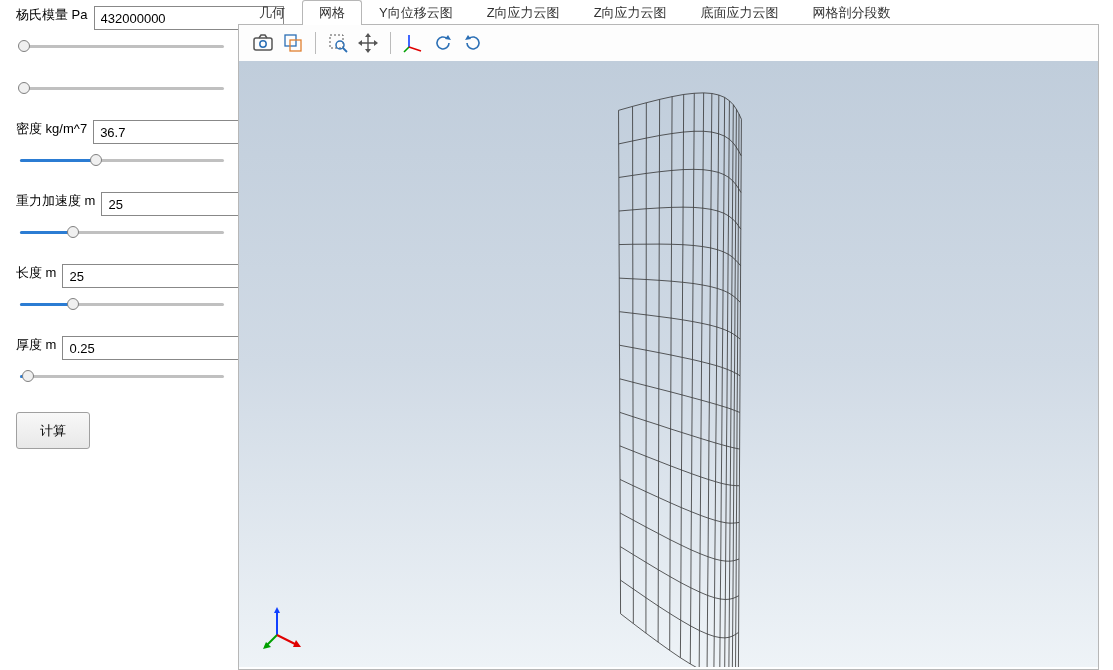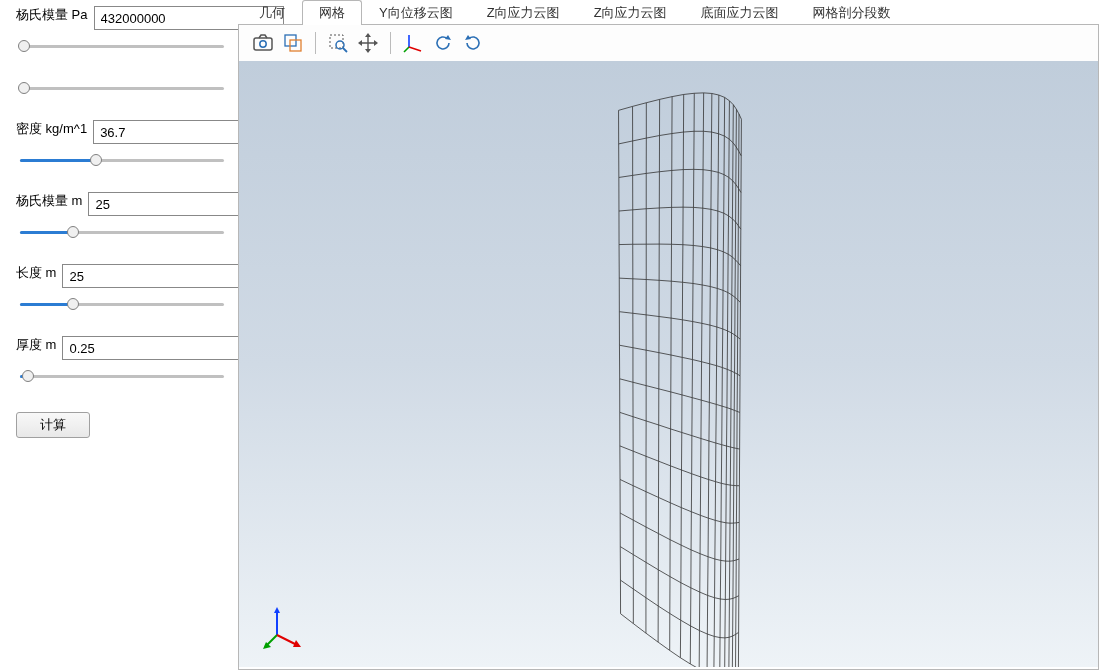--- a/index.html
+++ b/index.html
@@ -66,21 +66,21 @@
     position: absolute;
     top: 4px;
     width: 12px; height: 12px;
     background: #f0f0f0;
     border: 1px solid #808080;
     border-radius: 50%;
     transform: translateX(-50%);
   }
   .compute-btn {
     margin-top: 26px;
-    width: 74px; height: 26px;
+    width: 74px; height: 37px;
     background: linear-gradient(#f8f8f8,#e8e8e8);
     border: 1px solid #a0a0a0;
     border-radius: 3px;
     font-size: 13px;
     cursor: pointer;
   }
 
   
   .main {
     flex: 1 1 auto;
@@ -172,31 +172,31 @@
           <div class="slider-thumb" style="left: calc(2% + 4px);"></div>
         </div>
       </div><div class="param" style="margin-top: 22px;">
         <div class="slider-wrap">
           <div class="slider-track"></div>
           <div class="slider-fill" style="width: 2%;"></div>
           <div class="slider-thumb" style="left: calc(2% + 4px);"></div>
         </div>
       </div><div class="param" style="margin-top: 22px;">
         <div class="param-row">
-          <label>密度 kg/m^1</label>
+          <label>密度 kg/m^7</label>
           <input type="text" value="36.7" style="">
         </div>
         <div class="slider-wrap">
           <div class="slider-track"></div>
           <div class="slider-fill" style="width: 36%;"></div>
           <div class="slider-thumb" style="left: calc(36% + 4px);"></div>
         </div>
       </div><div class="param" style="margin-top: 22px;">
         <div class="param-row">
-          <label>杨氏模量 m</label>
+          <label>重力加速度 m</label>
           <input type="text" value="25" style="">
         </div>
         <div class="slider-wrap">
           <div class="slider-track"></div>
           <div class="slider-fill" style="width: 25%;"></div>
           <div class="slider-thumb" style="left: calc(25% + 4px);"></div>
         </div>
       </div><div class="param" style="margin-top: 22px;">
         <div class="param-row">
           <label>长度 m</label>

